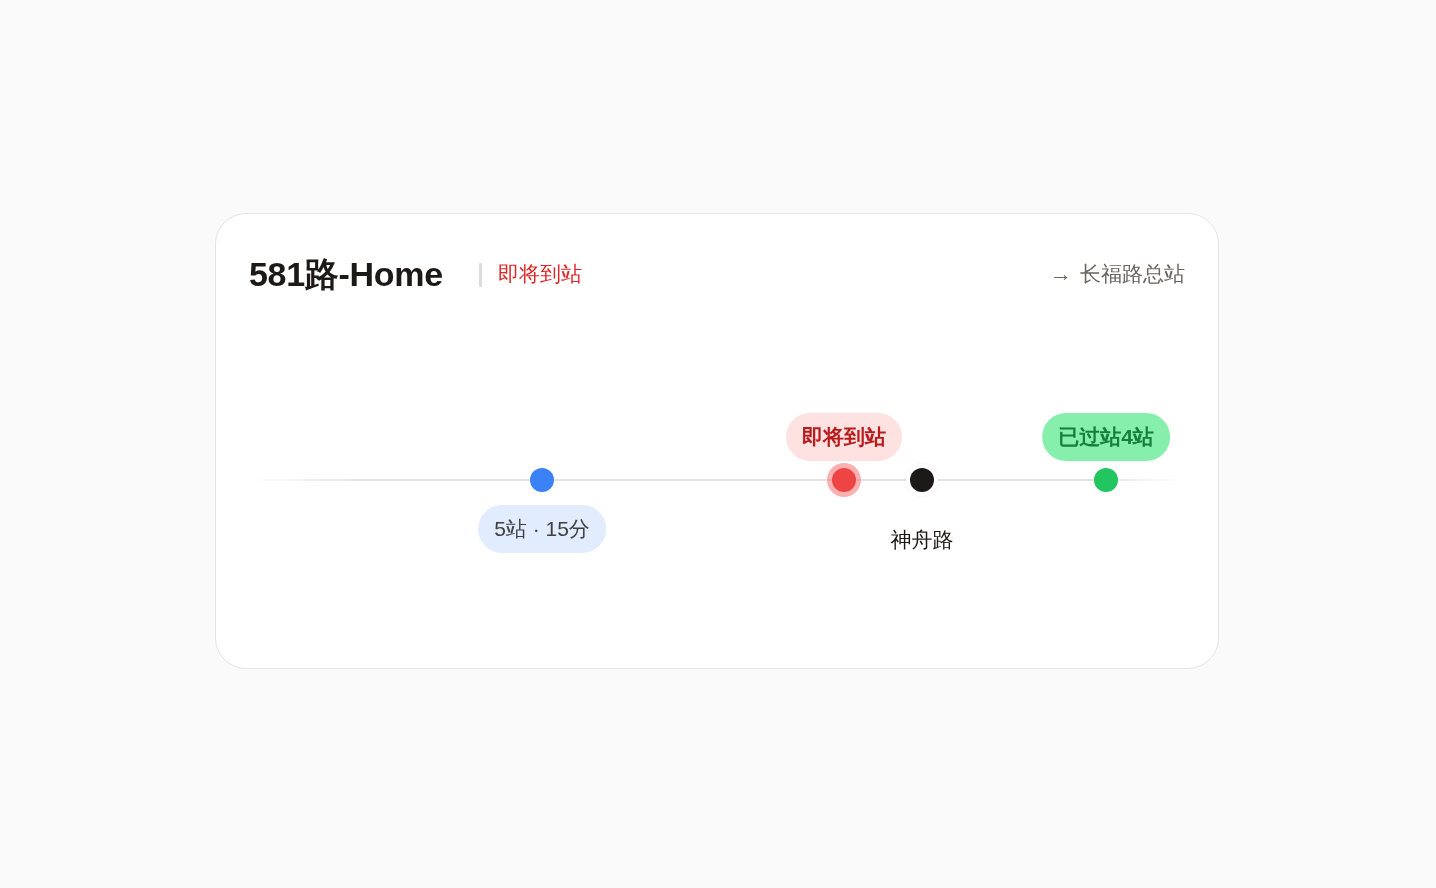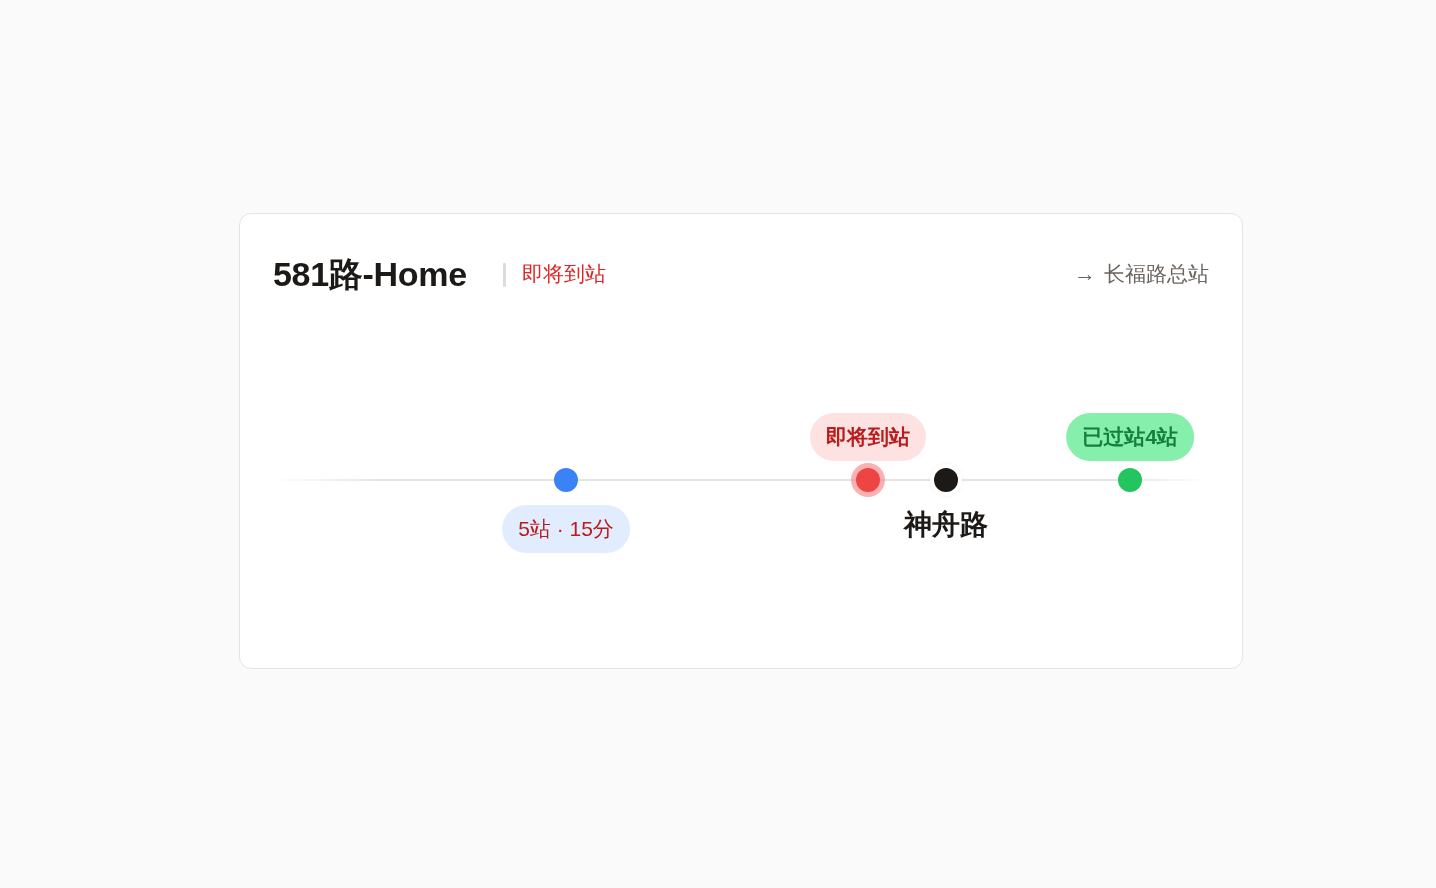--- a/index.html
+++ b/index.html
@@ -11,23 +11,22 @@
       font-family: "Liberation Sans", "DejaVu Sans", sans-serif;
     }
     .card {
       position: absolute;
       left: 215px;
       top: 213px;
       width: 1004px;
       height: 456px;
       background: #ffffff;
       border: 1.5px solid #e4e4e4;
-      border-radius: 12px;
+      border-radius: 31px;
       box-sizing: border-box;
-      margin-left: 24px;
     }
     .title {
       position: absolute;
       left: 33px;
       top: 38px;
       font-size: 34px;
       font-weight: 700;
       color: #1c1917;
       letter-spacing: -0.3px;
       line-height: 44px;
@@ -98,31 +97,31 @@
     .pill {
       position: absolute;
       height: 48px;
       line-height: 48px;
       padding: 0 16px;
       border-radius: 24px;
       font-size: 21px;
       white-space: nowrap;
       transform: translateX(-50%);
     }
-    .pill.blue { background: #e1ecfe; color: #b91c1c; left: 326px; top: 291px; }
+    .pill.blue { background: #e1ecfe; color: #404040; left: 326px; top: 291px; }
     .pill.red { background: #fee2e2; color: #b91c1c; left: 628px; top: 199px; font-weight: 600; }
     .pill.green { background: #86efac; color: #15803d; left: 890px; top: 199px; font-weight: 600; }
 
     .stop-label {
       position: absolute;
       left: 706px;
-      top: 292px;
+      top: 312px;
       transform: translateX(-50%);
-      font-size: 28px;
-      font-weight: 700;
+      font-size: 21px;
+      font-weight: 400;
       color: #1c1917;
       white-space: nowrap;
     }
   </style>
 </head>
 <body>
 
 <div class="card">
   <div class="title">581路-Home</div>
   <div class="divider"></div>

